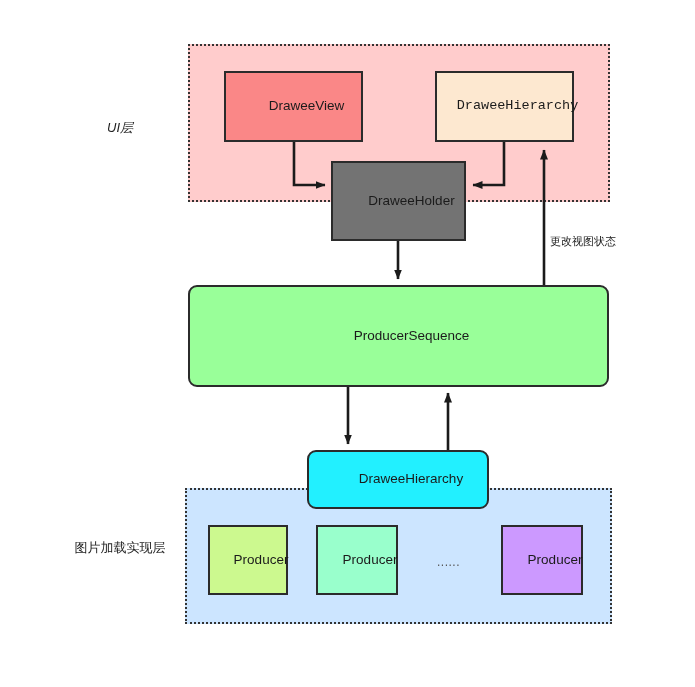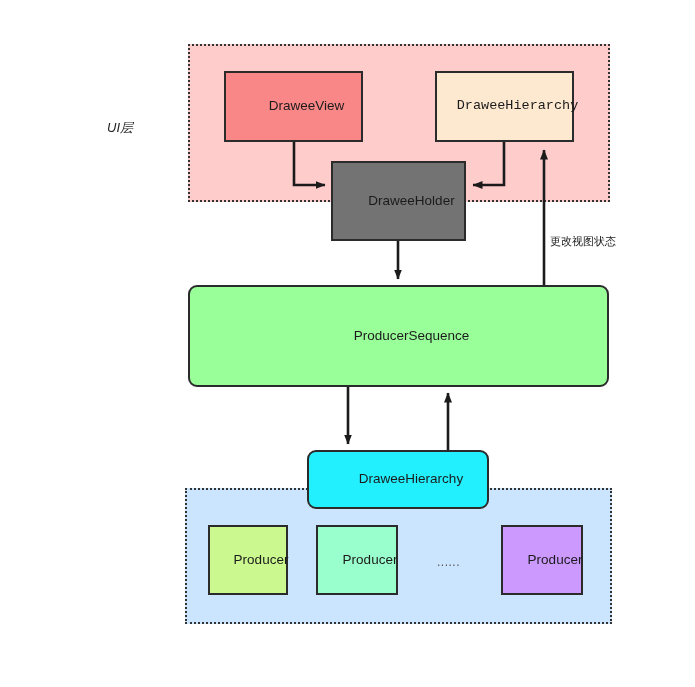--- a/index.html
+++ b/index.html
@@ -72,20 +72,21 @@
 
 <div id="canvas">
 
   <div class="layer-band" style="left:188px; top:44px; width:422px; height:158px; background:#ffcccc;"></div>
 
   <div class="layer-band" style="left:185px; top:488px; width:427px; height:136px; background:#cce5ff;"></div>
 
   <div class="layer-label" style="left:60px; top:120px; width:120px;font-style:italic;">UI层</div>
 
 
+  <div class="layer-label" style="left:40px; top:540px; width:160px;">图片加载实现层</div>
 
   <svg class="edges" viewBox="0 0 695 687" xmlns="http://www.w3.org/2000/svg">
     <defs>
       <marker id="arrow-end" markerWidth="11" markerHeight="11" refX="9.5" refY="4" orient="auto" markerUnits="userSpaceOnUse">
         <path d="M0,0 L10,4 L0,8 z" fill="#1b1b1b"></path>
       </marker>
     </defs>
 
     <g>
       <path d="M294,142 L294,185 L325,185" fill="none" stroke="#1b1b1b" stroke-width="2.6" marker-end="url(#arrow-end)"></path>

